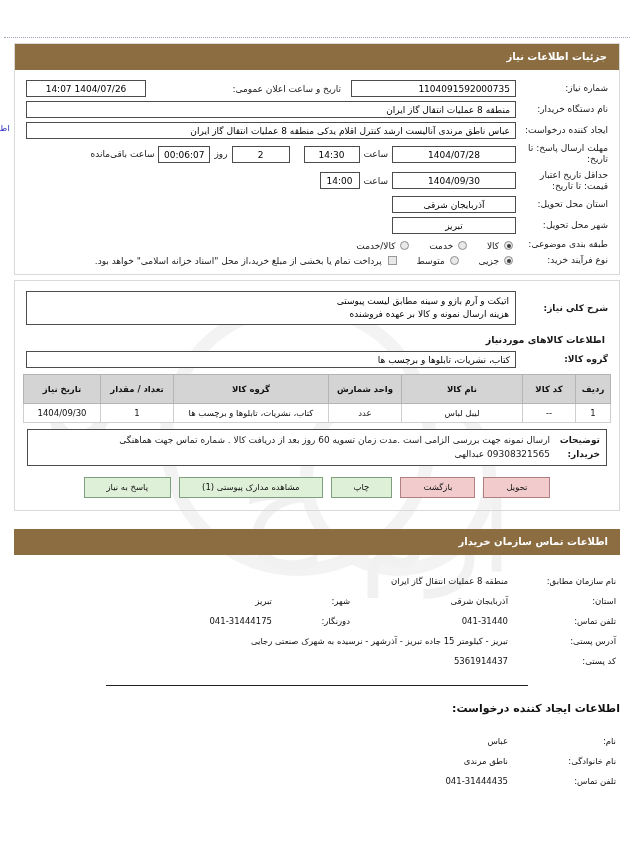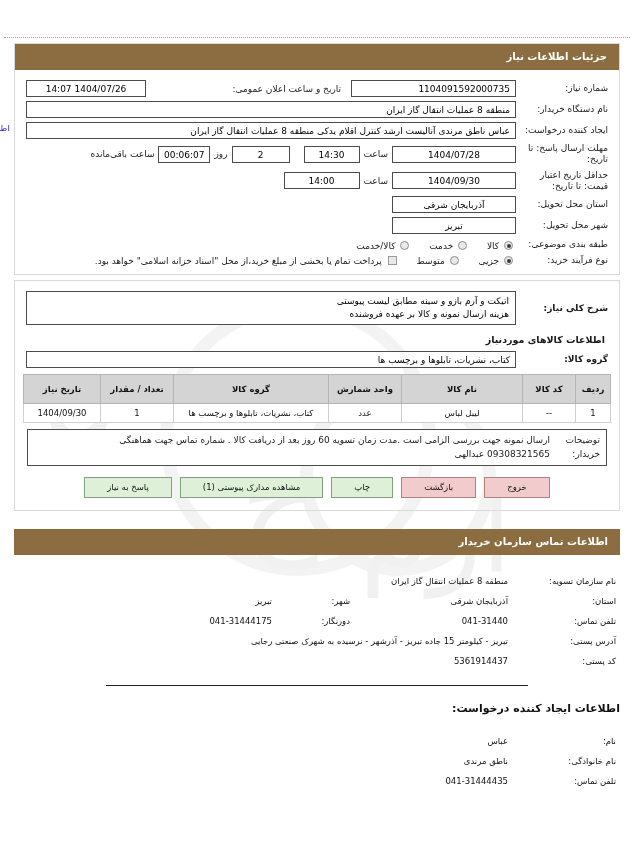--- a/index.html
+++ b/index.html
@@ -211,21 +211,21 @@
   .explain {
     border: 1px solid #4c4c4c;
     background: #fff;
     margin: 6px 4px 0 4px;
     padding: 4px 6px;
     font-size: 9px;
     line-height: 1.5;
     position: relative;
   }
   .explain-lbl {
-    font-weight: normal;
+    font-weight: bold;
     float: right;
     width: 46px;
     text-align: right;
     line-height: 1.5;
   }
   .explain-txt { margin-right: 50px; text-align: right; }
 
   
   .btns {
     display: flex;
@@ -354,21 +354,21 @@
             </div>
           </td>
         </tr>
 
         <tr>
           <td class="lbl">حداقل تاریخ اعتبار قیمت: تا تاریخ:</td>
           <td colspan="3">
             <div class="row-flex">
               <span class="fld center" style="width:124px;">1404/09/30</span>
               <span class="inline-lbl">ساعت</span>
-              <span class="fld center" style="width:76px;">14:00</span>
+              <span class="fld center" style="width:40px;">14:00</span>
             </div>
           </td>
         </tr>
 
         <tr>
           <td class="lbl">استان محل تحویل:</td>
           <td colspan="3">
             <span class="fld center" style="width:124px;">آذربایجان شرقی</span>
           </td>
         </tr>
@@ -480,32 +480,32 @@
           <div>ارسال نمونه جهت بررسی الزامی است .مدت زمان تسویه 60 روز بعد از دریافت کالا . شماره تماس جهت هماهنگی</div>
           <div>09308321565 عبدالهی</div>
         </div>
       </div>
 
       <div class="btns">
         <div class="btn green">پاسخ به نیاز</div>
         <div class="btn green">مشاهده مدارک پیوستی (1)</div>
         <div class="btn green">چاپ</div>
         <div class="btn red">بازگشت</div>
-        <div class="btn red">خروج</div>
+        <div class="btn red">تحویل</div>
       </div>
     </div>
   </div>
 
   <div class="contact-wrap">
     <div class="contact-bar">اطلاعات تماس سازمان خریدار</div>
 
     <table class="contact">
       <tbody>
           <tr>
-        <td class="ck">نام سازمان تسویه:</td>
+        <td class="ck">نام سازمان مطابق:</td>
         <td class="cv" colspan="3">منطقه 8 عملیات انتقال گاز ایران</td>
       </tr>
       <tr>
         <td class="ck">استان:</td>
         <td class="cv" style="width:150px;">آذربایجان شرقی</td>
         <td class="ck2">شهر:</td>
         <td class="cv">تبریز</td>
       </tr>
       <tr>
         <td class="ck">تلفن تماس:</td>

